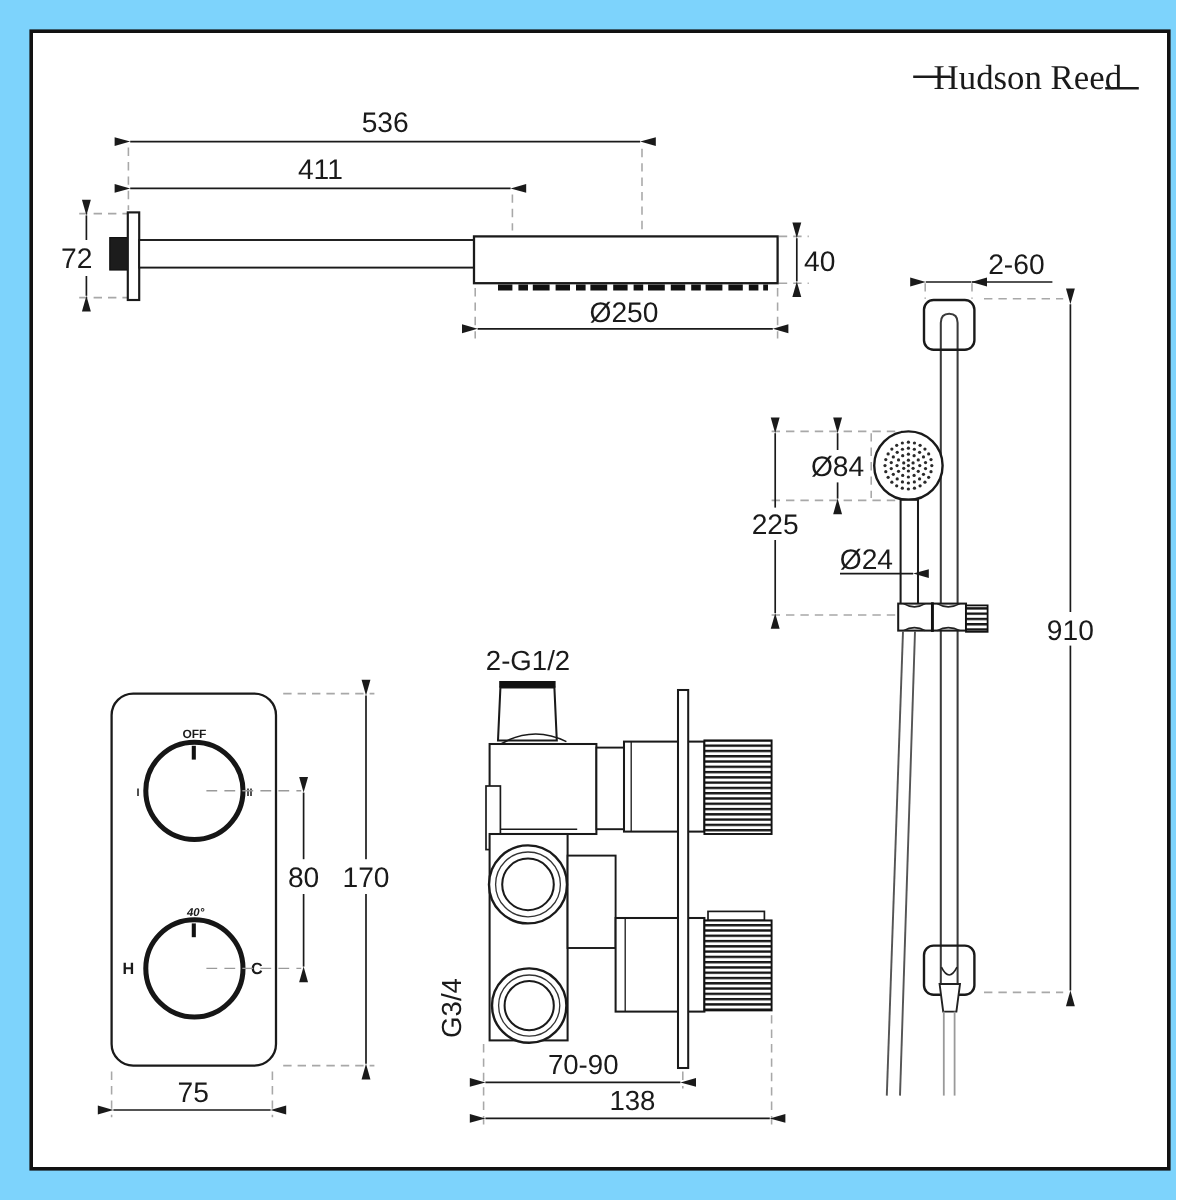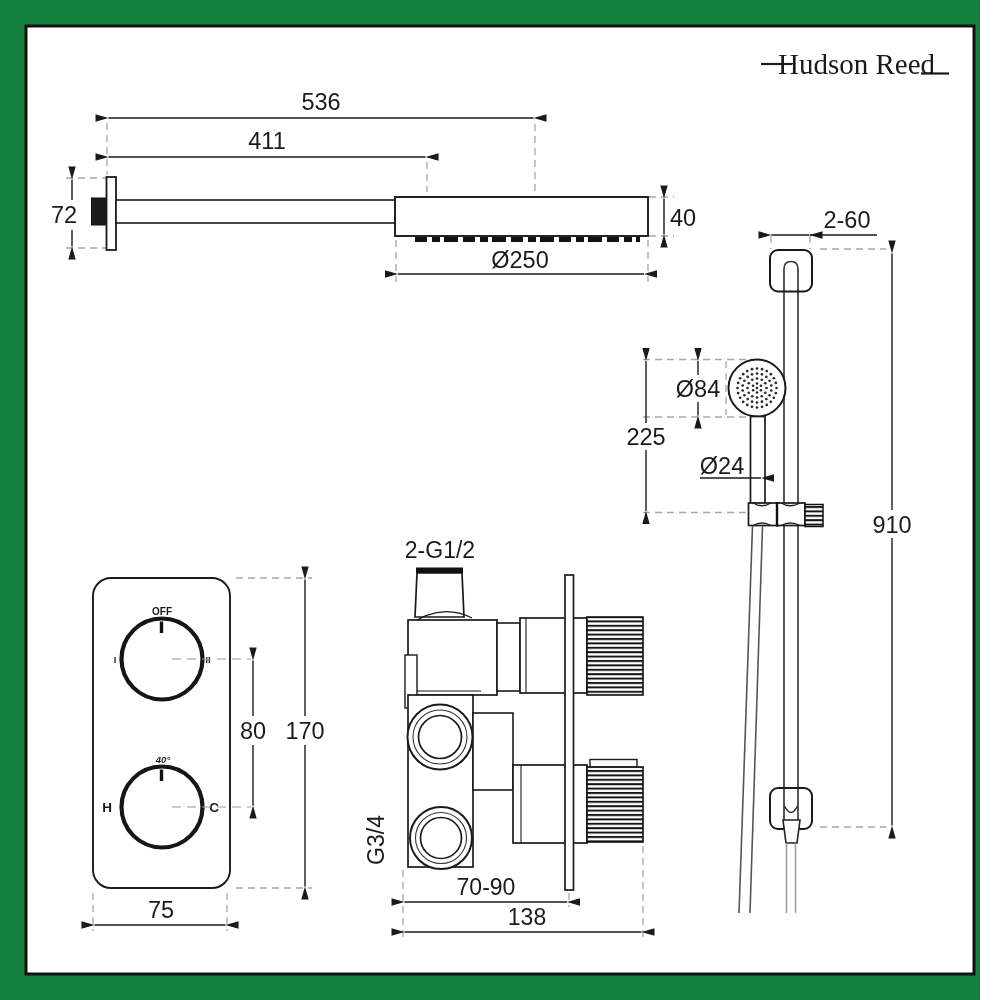--- a/index.html
+++ b/index.html
@@ -1,16 +1,16 @@
 <!DOCTYPE html>
 <html><head>
 <meta charset="utf-8">
 <style>
   html,body{margin:0;padding:0;background:#fff;}
-  .sheet{position:relative;width:980px;height:1000px;background:#15803d;
+  .sheet{position:relative;width:980px;height:1000px;background:#7dd3fc;
          font-family:"Liberation Sans", sans-serif;}
   svg{display:block;}
   text{fill:#1a1a1a;}
   .dim{font-size:23.5px;}
   .dim-sm{font-size:23px;}
   .logo-text{font-family:"Liberation Serif", serif;font-size:29px;}
   .knob-lab{font-size:10px;font-weight:bold;}
   .knob-lab-sm{font-size:9px;font-weight:bold;}
   .knob-lab-it{font-size:9.5px;font-weight:bold;font-style:italic;}
   .hc-lab{font-size:13.5px;font-weight:bold;}

